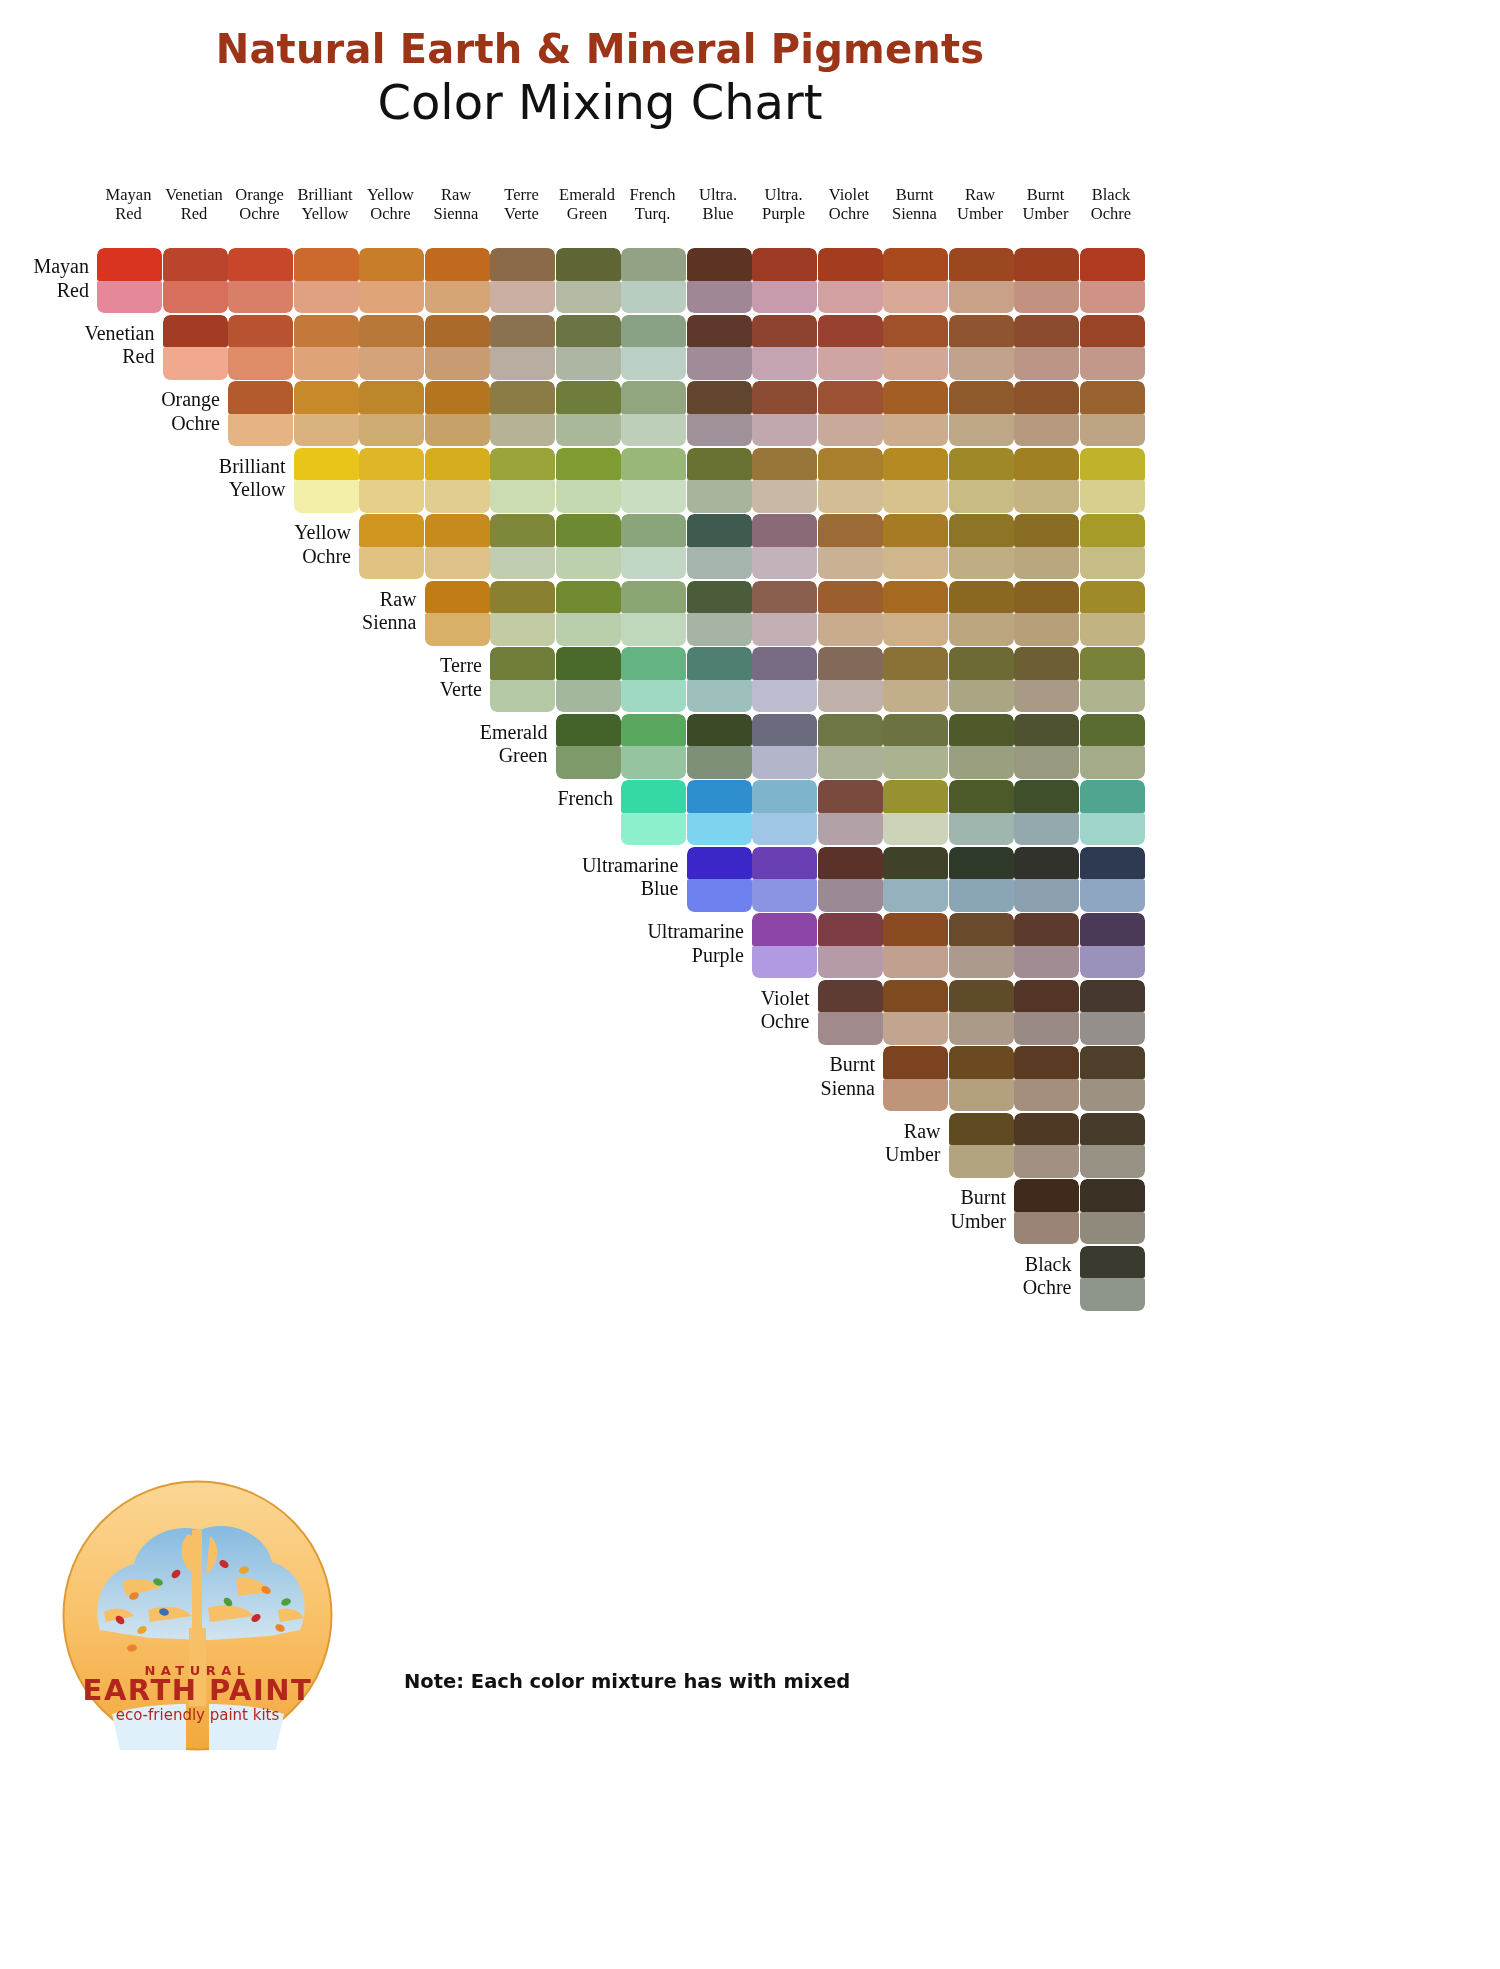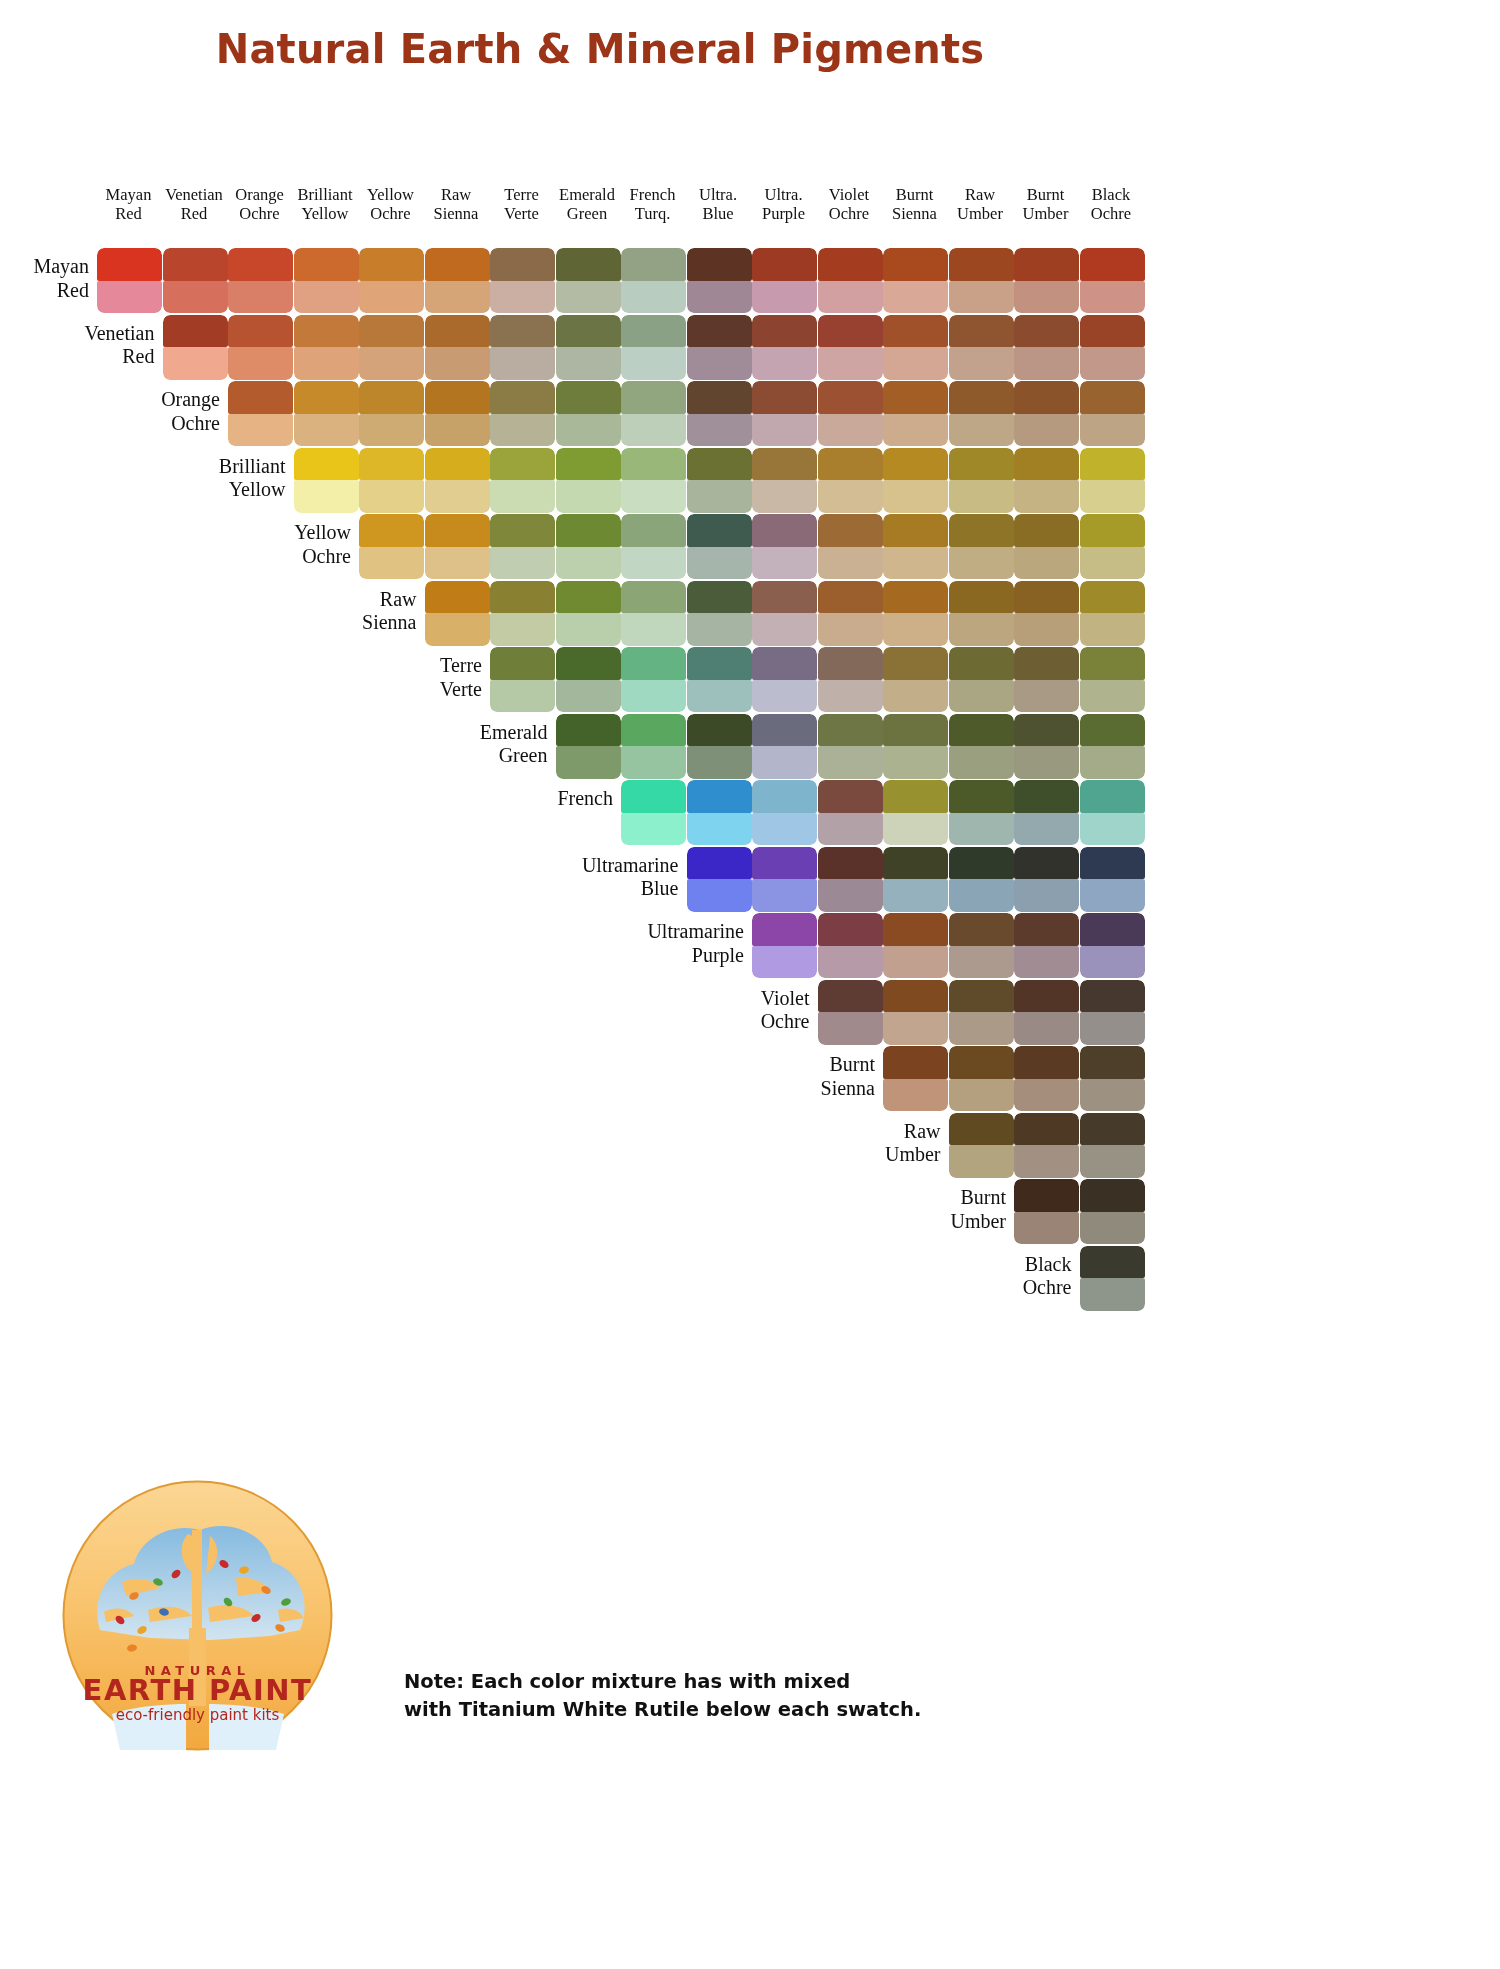--- a/index.html
+++ b/index.html
@@ -77,20 +77,21 @@
     font-size:52px;font-weight:400;color:#111;letter-spacing:-.5px;
   }
 </style>
 </head>
 <body>
 
 <div class="page">
 
   <div class="title-block">
     <div class="title-main">Natural Earth &amp; Mineral Pigments</div>
+    <div class="title-sub">Color Mixing Chart</div>
   </div>
 
   <div class="chart">
 
     <div class="colheads" id="colheads">
         <div class="colhead" style="left: -0.5px;">
           <div>Mayan</div>
           <div>Red</div>
         </div>
         <div class="colhead" style="left: 65px;">
@@ -826,17 +827,16 @@
       <path d="M149 226 C166 226 202 228 224 236 L216 272 L149 272 Z" fill="#dff0fb"></path>
 
       <text x="137.5" y="197" text-anchor="middle" font-family="DejaVu Sans, sans-serif" font-size="13" letter-spacing="5.5" fill="#b3261e" font-weight="700">NATURAL</text>
       <text x="137.5" y="222" text-anchor="middle" font-family="DejaVu Sans, sans-serif" font-size="29" letter-spacing="1.5" fill="#b3261e" font-weight="700">EARTH PAINT</text>
       <text x="137.5" y="242" text-anchor="middle" font-family="DejaVu Sans, sans-serif" font-size="15" fill="#b3261e">eco-friendly paint kits</text>
     </svg>
   </div>
 
   <div class="note">
     <div>Note: Each color mixture has with mixed</div>
-    <div>with Titanium White Rutile below each swatch.</div>
   </div>
 
 
 </div>
 
 </body></html>

